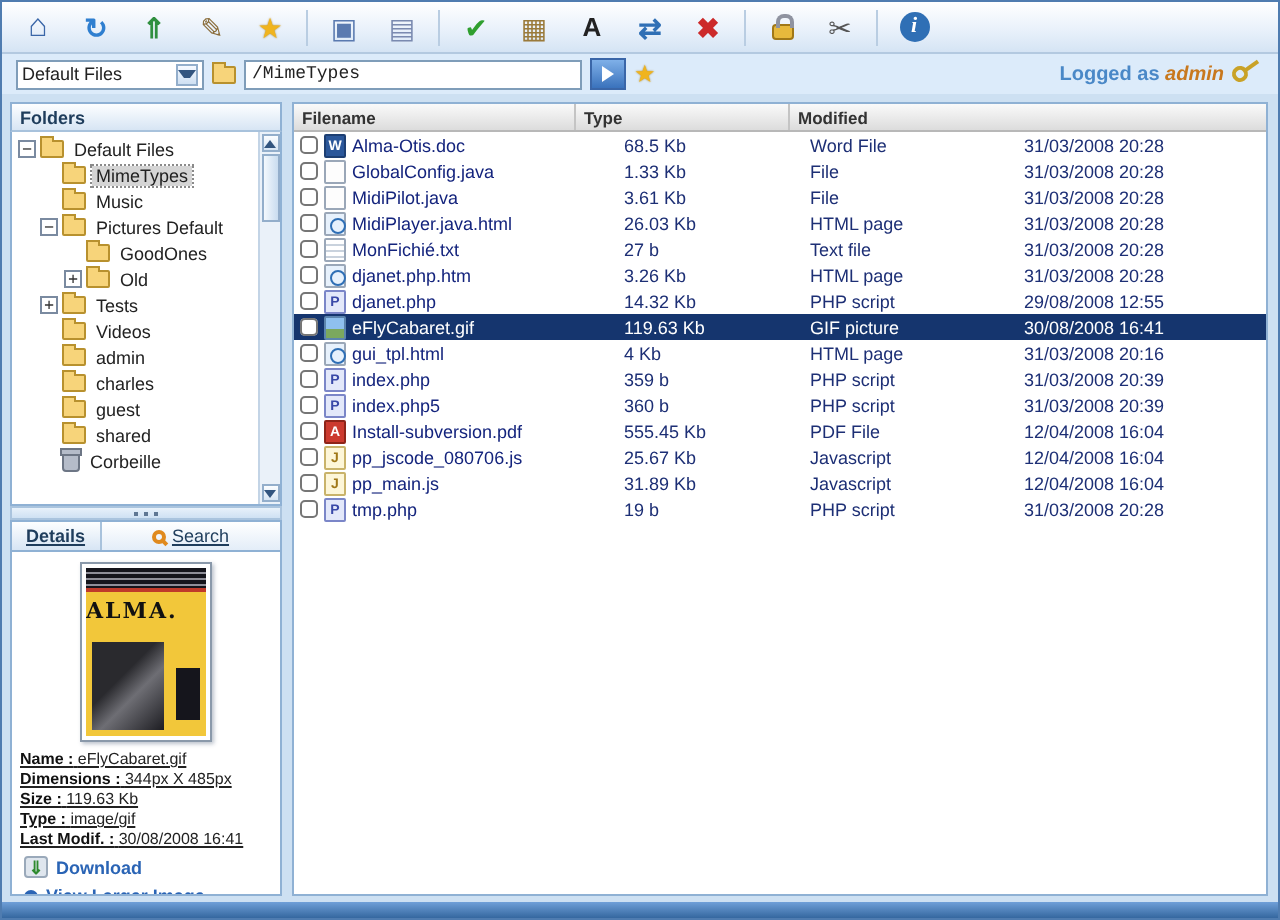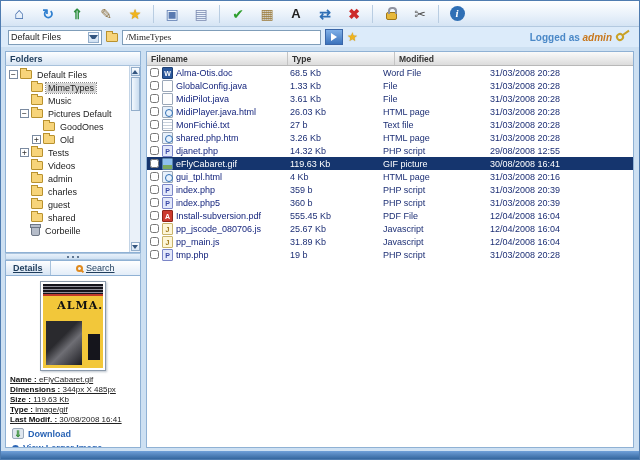--- a/index.html
+++ b/index.html
@@ -30,21 +30,21 @@
   .lock-shape::before{content:"";position:absolute;top:-6px;left:1px;width:5px;height:5px;border:2px solid #8f93a0;border-bottom:none;border-radius:4px 4px 0 0;}
 
   
   .pathbar{position:absolute;left:0;top:26px;width:100%;height:20px;background:#dcebfa;display:flex;align-items:center;padding:0 7px;gap:4px;font-size:9px;}
   .vselect{width:94px;height:15px;background:#fff;border:1px solid #7f9db9;display:flex;align-items:center;padding:0 2px;gap:2px;color:#222;cursor:pointer;}
   .vselect span:first-child{flex:1;overflow:hidden;white-space:nowrap;}
   .ddbox{width:11px;height:11px;background:linear-gradient(#f5f9ff,#cfe0f2);border:1px solid #93aecb;display:flex;align-items:center;justify-content:center;flex:none;}
   .ddarrow{width:0;height:0;border-left:3px solid transparent;border-right:3px solid transparent;border-top:4px solid #33557f;}
   .fold{position:relative;width:12px;height:9px;background:#f7d47a;border:1px solid #b8912e;border-radius:1px;flex:none;}
   .fold::before{content:"";position:absolute;top:-3px;left:-1px;width:5px;height:2px;background:#f7d47a;border:1px solid #b8912e;border-bottom:none;}
-  .pinput{width:199px;height:15px;border:1px solid #7f9db9;font-size:9px;padding:0 3px;font-family:Liberation Serif, serif;color:#222;}
+  .pinput{width:169px;height:15px;border:1px solid #7f9db9;font-size:9px;padding:0 3px;font-family:Liberation Mono, monospace;color:#222;}
   .gobtn{width:18px;height:16px;border:1px solid #3a66a8;background:linear-gradient(#7fb0e8,#3a72bc);display:flex;align-items:center;justify-content:center;cursor:pointer;}
   .goarrow{width:0;height:0;border-top:4px solid transparent;border-bottom:4px solid transparent;border-left:6px solid #fff;}
   .pstar{color:#f0b41e;font-size:12px;text-shadow:0 0 1px #a87c10;cursor:pointer;}
   .spacer{flex:1;}
   .logged{font-size:10px;color:#4a88c7;font-weight:bold;}
   .uname{color:#c8781e;font-style:italic;}
   .keyic{position:relative;width:8px;height:8px;border:2px solid #c9a227;border-radius:50%;display:inline-block;margin-right:8px;transform:rotate(-35deg);cursor:pointer;}
   .keyic::after{content:"";position:absolute;left:5px;top:1px;width:8px;height:2px;background:#c9a227;}
 
   
@@ -79,21 +79,21 @@
   .dtab.active{font-weight:bold;}
   .dtab.search{flex:1;justify-content:center;border-left:1px solid #a8c2dc;background:linear-gradient(#ffffff,#e3edf8);}
   .mag{position:relative;width:7px;height:7px;border:2px solid #e08a1e;border-radius:50%;display:inline-block;flex:none;}
   .mag::after{content:"";position:absolute;width:4px;height:2px;background:#e08a1e;transform:rotate(45deg);right:-3px;bottom:-2px;}
   .mag.blue{border-color:#2a64b5;}
   .mag.blue::after{background:#2a64b5;}
   .dbody{height:172px;background:#fff;border:1px solid #8fb1d4;border-top:none;overflow:hidden;}
   .pframe{width:66px;margin:5px auto 3px;background:#fff;border:1px solid #8a99aa;padding:2px;box-shadow:1px 1px 2px rgba(60,80,110,.35);cursor:pointer;}
   .poster{width:60px;height:84px;background:#f2c73a;position:relative;overflow:hidden;}
   .pband{height:12px;background:#15151c;background-image:repeating-linear-gradient(#15151c 0 2px,#8f8f99 2px 3px);border-bottom:2px solid #c03a2a;}
-  .palma{font-size:11px;font-weight:bold;color:#111;text-align:right;letter-spacing:1px;margin-top:3px;font-family:"DejaVu Serif",serif;}
+  .palma{font-size:11px;font-weight:bold;color:#111;text-align:left;letter-spacing:1px;margin-top:3px;font-family:"DejaVu Serif",serif;}
   .poster::after{content:"";position:absolute;left:3px;bottom:3px;width:36px;height:44px;background:linear-gradient(135deg,#2a2a2e 40%,#6e6e74 60%,#1d1d22);}
   .pphoto{position:absolute;right:3px;bottom:8px;width:12px;height:26px;background:#15151c;}
   .dfields{font-size:8px;color:#222;padding:1px 4px;line-height:10px;text-decoration:underline;}
   .dfield .dlabel{font-weight:bold;color:#111;}
   .dlink{display:flex;align-items:center;gap:4px;padding:2px 6px;color:#2a64b5;font-size:9px;font-weight:bold;cursor:pointer;}
   .dlic{width:12px;height:11px;background:#dfe6ee;border:1px solid #9aa9ba;border-radius:2px;color:#2d8a2d;font-size:9px;line-height:10px;text-align:center;flex:none;}
   .dlic::after{content:"⇓";}
 
   
   .ftable{position:absolute;left:145px;top:50px;width:488px;height:397px;background:#fff;border:1px solid #8fb1d4;overflow:hidden;}
@@ -102,21 +102,21 @@
   .th-name{width:140px;}
   .th-size{width:93px;border-left:1px solid #c4c4c4;}
   .th-type{width:107px;border-left:1px solid #c4c4c4;}
   .th-mod{flex:1;border-left:1px solid #c4c4c4;}
   .trow{height:13px;display:flex;align-items:center;font-size:9px;color:#1d2f75;cursor:pointer;}
   .trow.sel{background:#15356e;color:#fff;}
   .trow.sel .c-name{color:#fff;}
   .ccb{width:14px;display:flex;justify-content:center;flex:none;}
   .ccb input{width:9px;height:9px;margin:0;cursor:pointer;}
   .c-name{width:110px;flex:none;overflow:hidden;white-space:nowrap;text-overflow:ellipsis;color:#14247d;}
-  .c-size{width:93px;flex:none;padding-left:4px;overflow:hidden;white-space:nowrap;}
+  .c-size{width:93px;flex:none;padding-left:4px;overflow:hidden;white-space:nowrap;margin-left:22px;}
   .c-type{width:107px;flex:none;padding-left:4px;overflow:hidden;white-space:nowrap;}
   .c-mod{flex:1;padding-left:4px;overflow:hidden;white-space:nowrap;}
   .ficon{width:11px;height:12px;background:#fff;border:1px solid #9aa7b8;border-radius:1px;margin:0 3px 0 1px;flex:none;font-size:7px;line-height:11px;text-align:center;font-weight:bold;position:relative;}
   .ficon[data-type="word"]{background:#2b579a;border-color:#1d3f73;color:#fff;}
   .ficon[data-type="word"]::after{content:"W";}
   .ficon[data-type="file"]{background:#fdfdfd;}
   .ficon[data-type="txt"]{background:repeating-linear-gradient(#ffffff 0 2px,#c9d2dd 2px 3px);}
   .ficon[data-type="html"]{background:#e7f1fc;}
   .ficon[data-type="html"]::after{content:"";position:absolute;left:2px;top:2.5px;width:6px;height:6px;border:1.5px solid #2f6fb5;border-radius:50%;}
   .ficon[data-type="php"]{background:#e3e8fa;border-color:#7b86c8;color:#3a49a8;}
@@ -375,21 +375,21 @@
       <span class="c-name" data-name="file-name">MonFichié.txt</span>
       <span class="c-size" data-name="file-size">27 b</span>
       <span class="c-type" data-name="file-type">Text file</span>
       <span class="c-mod" data-name="file-modified">31/03/2008 20:28</span>
     </div>
     <div class="trow" data-name="file-row">
       <span class="ccb">
           <input type="checkbox" data-name="row-checkbox" style="">
         </span>
       <span class="ficon" data-name="html-file-icon" data-type="html"></span>
-      <span class="c-name" data-name="file-name">shared.php.htm</span>
+      <span class="c-name" data-name="file-name">djanet.php.htm</span>
       <span class="c-size" data-name="file-size">3.26 Kb</span>
       <span class="c-type" data-name="file-type">HTML page</span>
       <span class="c-mod" data-name="file-modified">31/03/2008 20:28</span>
     </div>
     <div class="trow" data-name="file-row">
       <span class="ccb">
           <input type="checkbox" data-name="row-checkbox" style="">
         </span>
       <span class="ficon" data-name="php-file-icon" data-type="php"></span>
       <span class="c-name" data-name="file-name">djanet.php</span>

